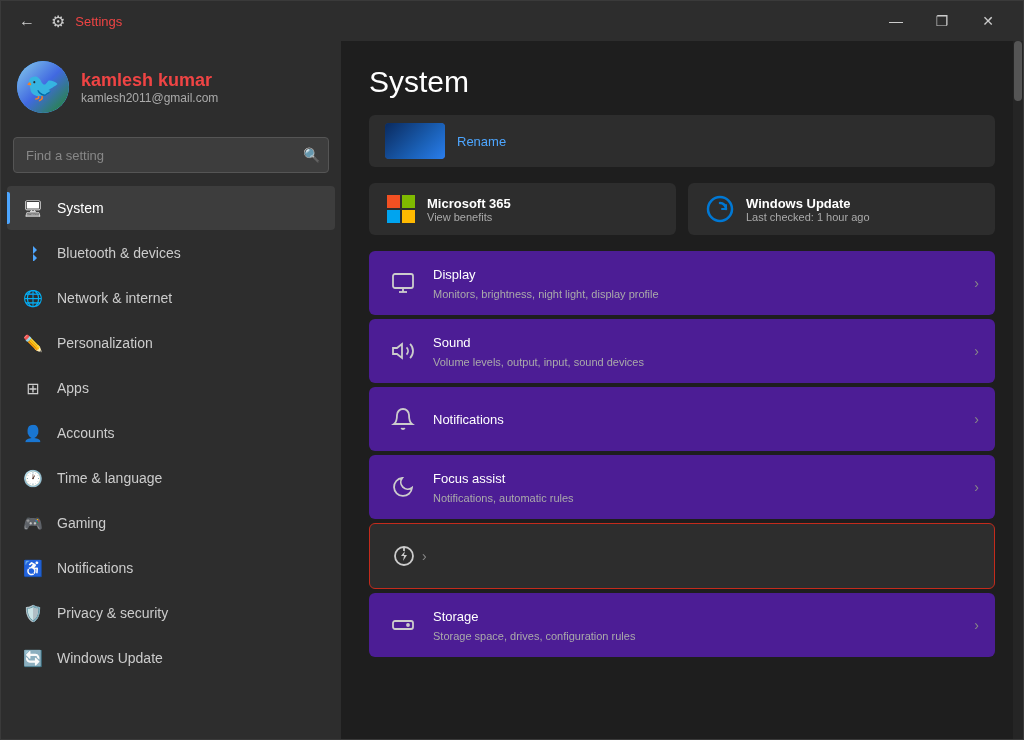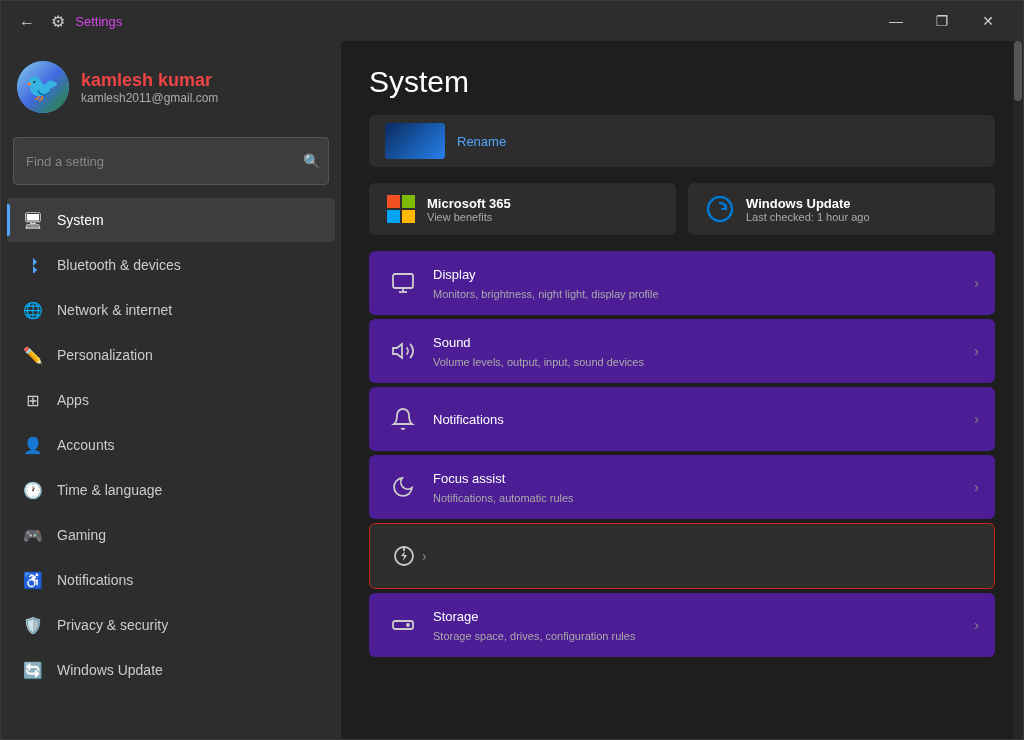--- a/index.html
+++ b/index.html
@@ -35,21 +35,21 @@
       align-items: center;
       gap: 10px;
       flex: 1;
     }
     .title-bar-icon {
       font-size: 16px;
       color: #ccc;
     }
     .title-bar-title {
       font-size: 13px;
-      color: #d946ef;
+      color: #ef4444;
     }
     .title-bar-controls {
       display: flex;
       gap: 0;
     }
     .title-btn {
       width: 46px;
       height: 32px;
       background: transparent;
       border: none;
@@ -129,21 +129,21 @@
     .user-email {
       font-size: 12px;
       color: #aaa;
     }
     .search-box {
       margin: 4px 12px 12px 12px;
       position: relative;
     }
     .search-input {
       width: 100%;
-      height: 48px;
+      height: 36px;
       background: #3d3d3d;
       border: 1px solid #555;
       border-radius: 4px;
       color: #ccc;
       font-size: 13px;
       padding: 0 36px 0 12px;
       outline: none;
     }
     .search-input::placeholder { color: #888; }
     .search-icon-btn {

